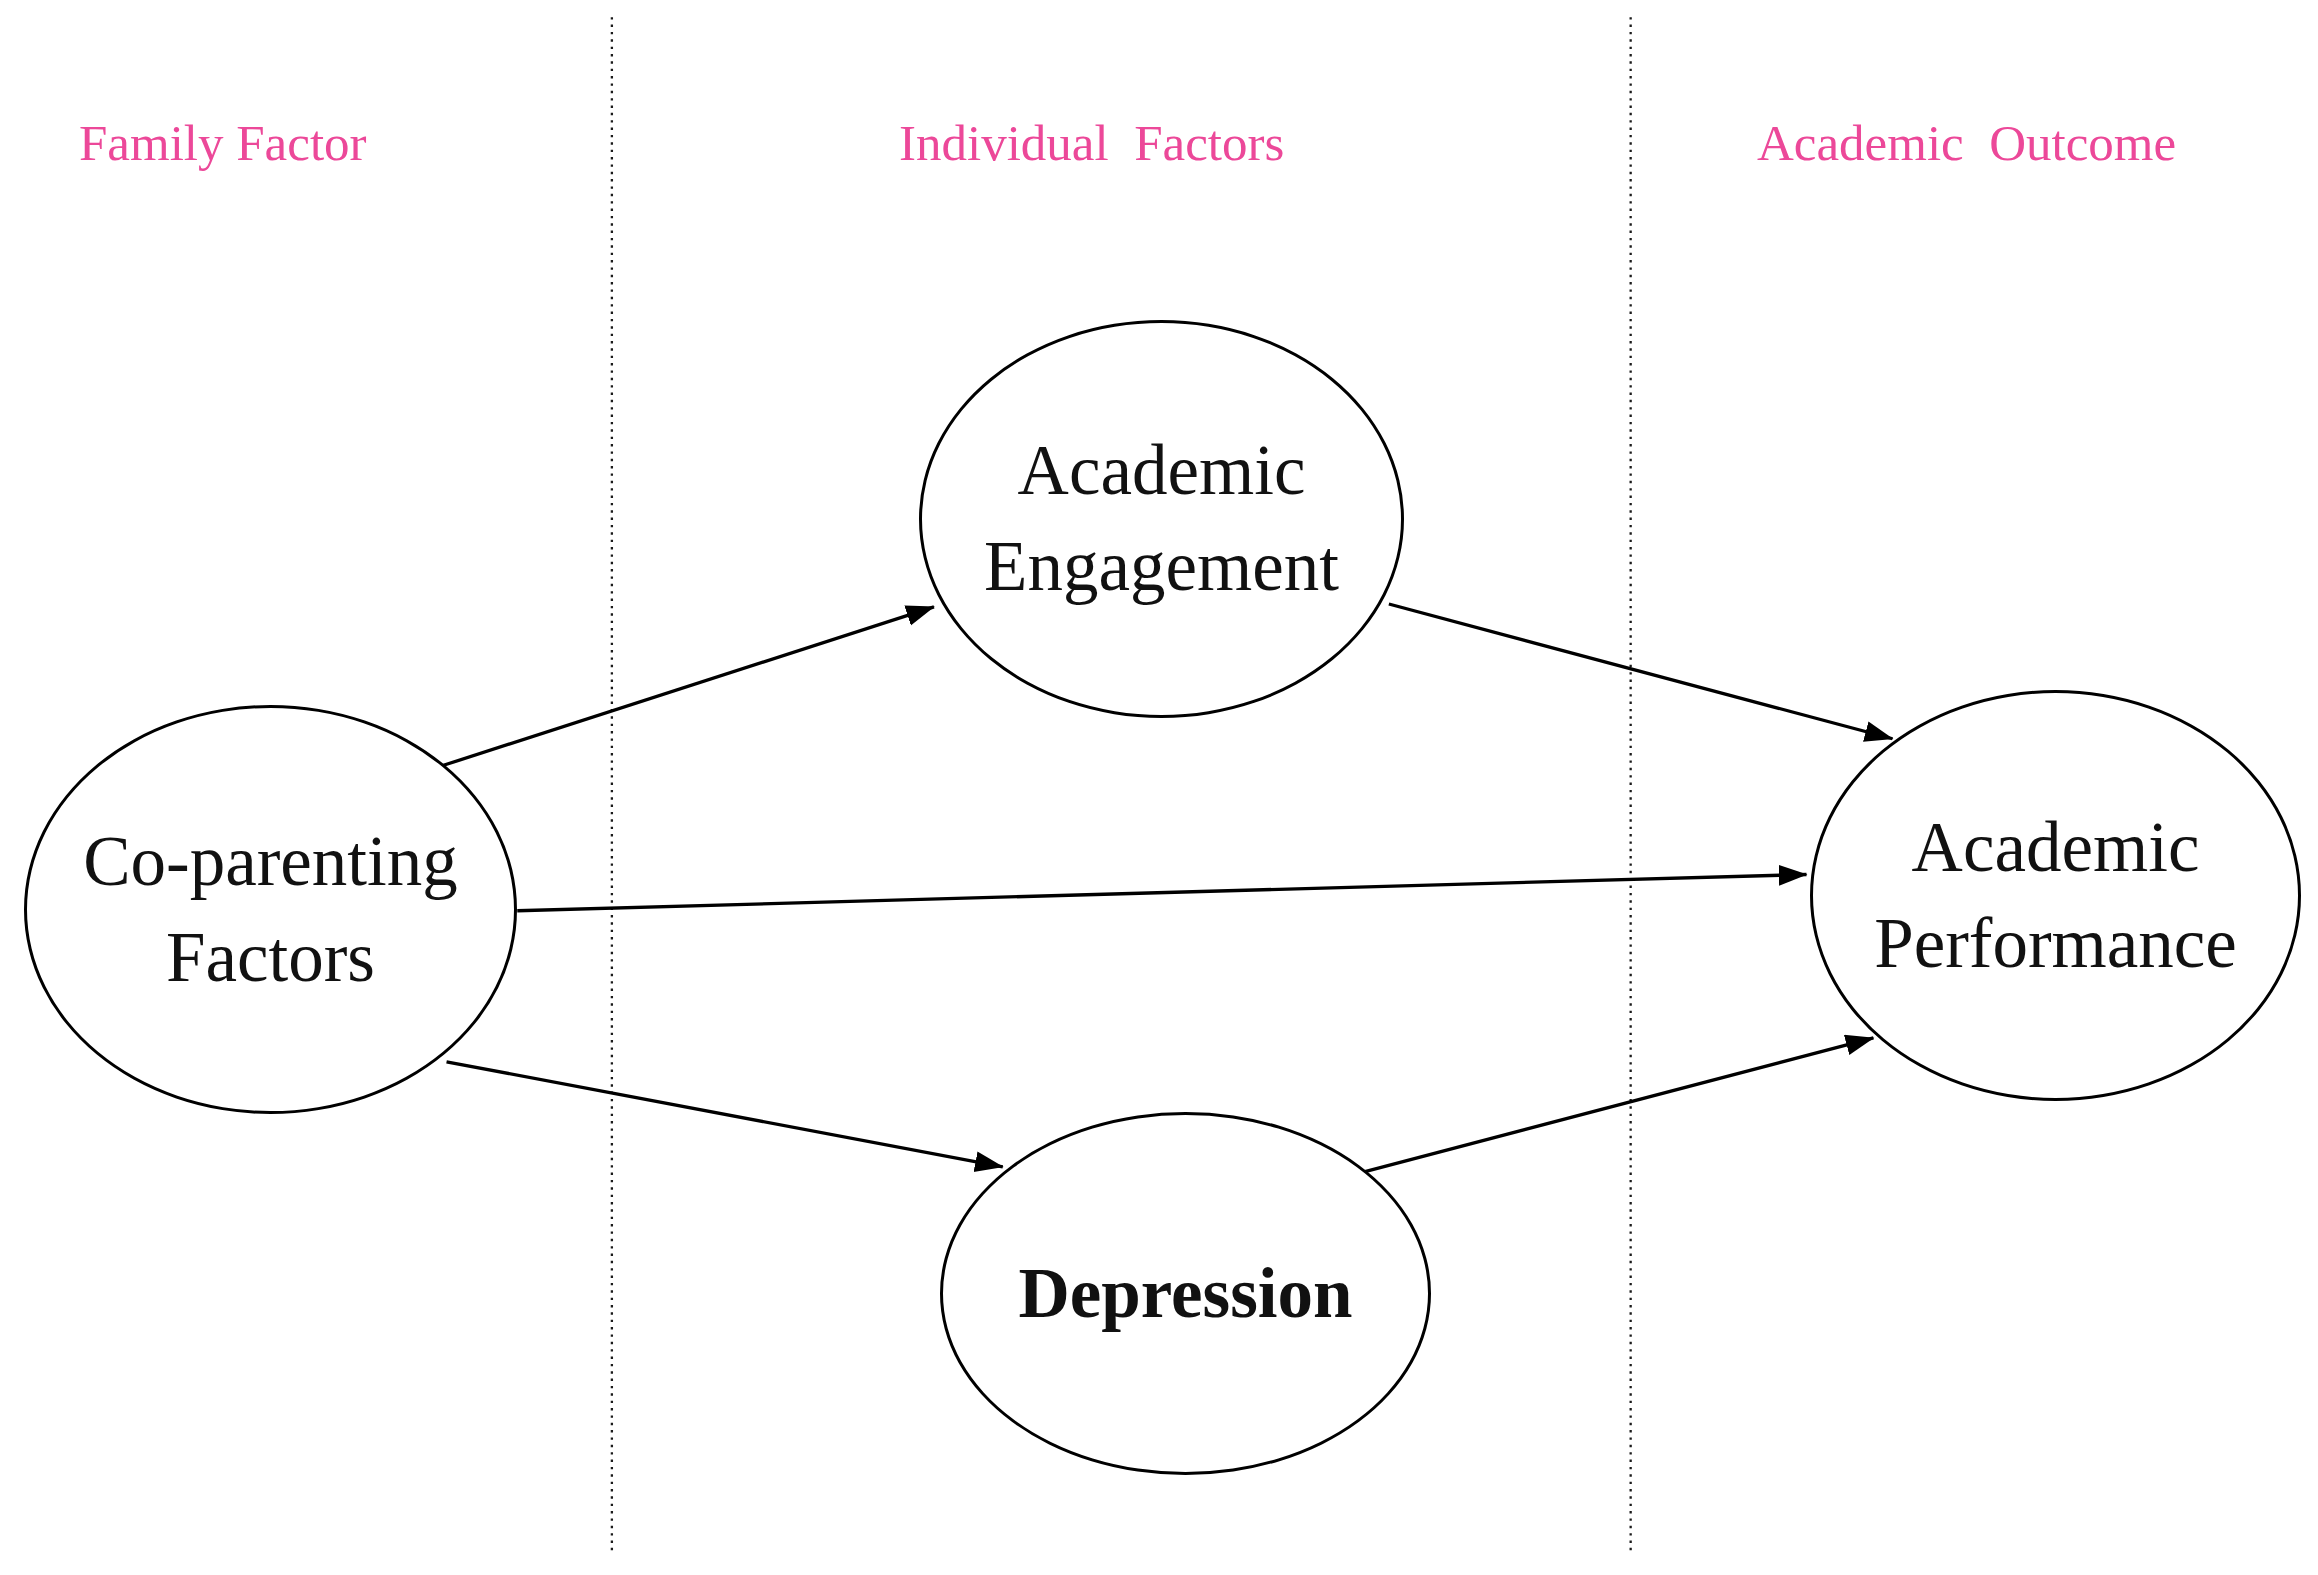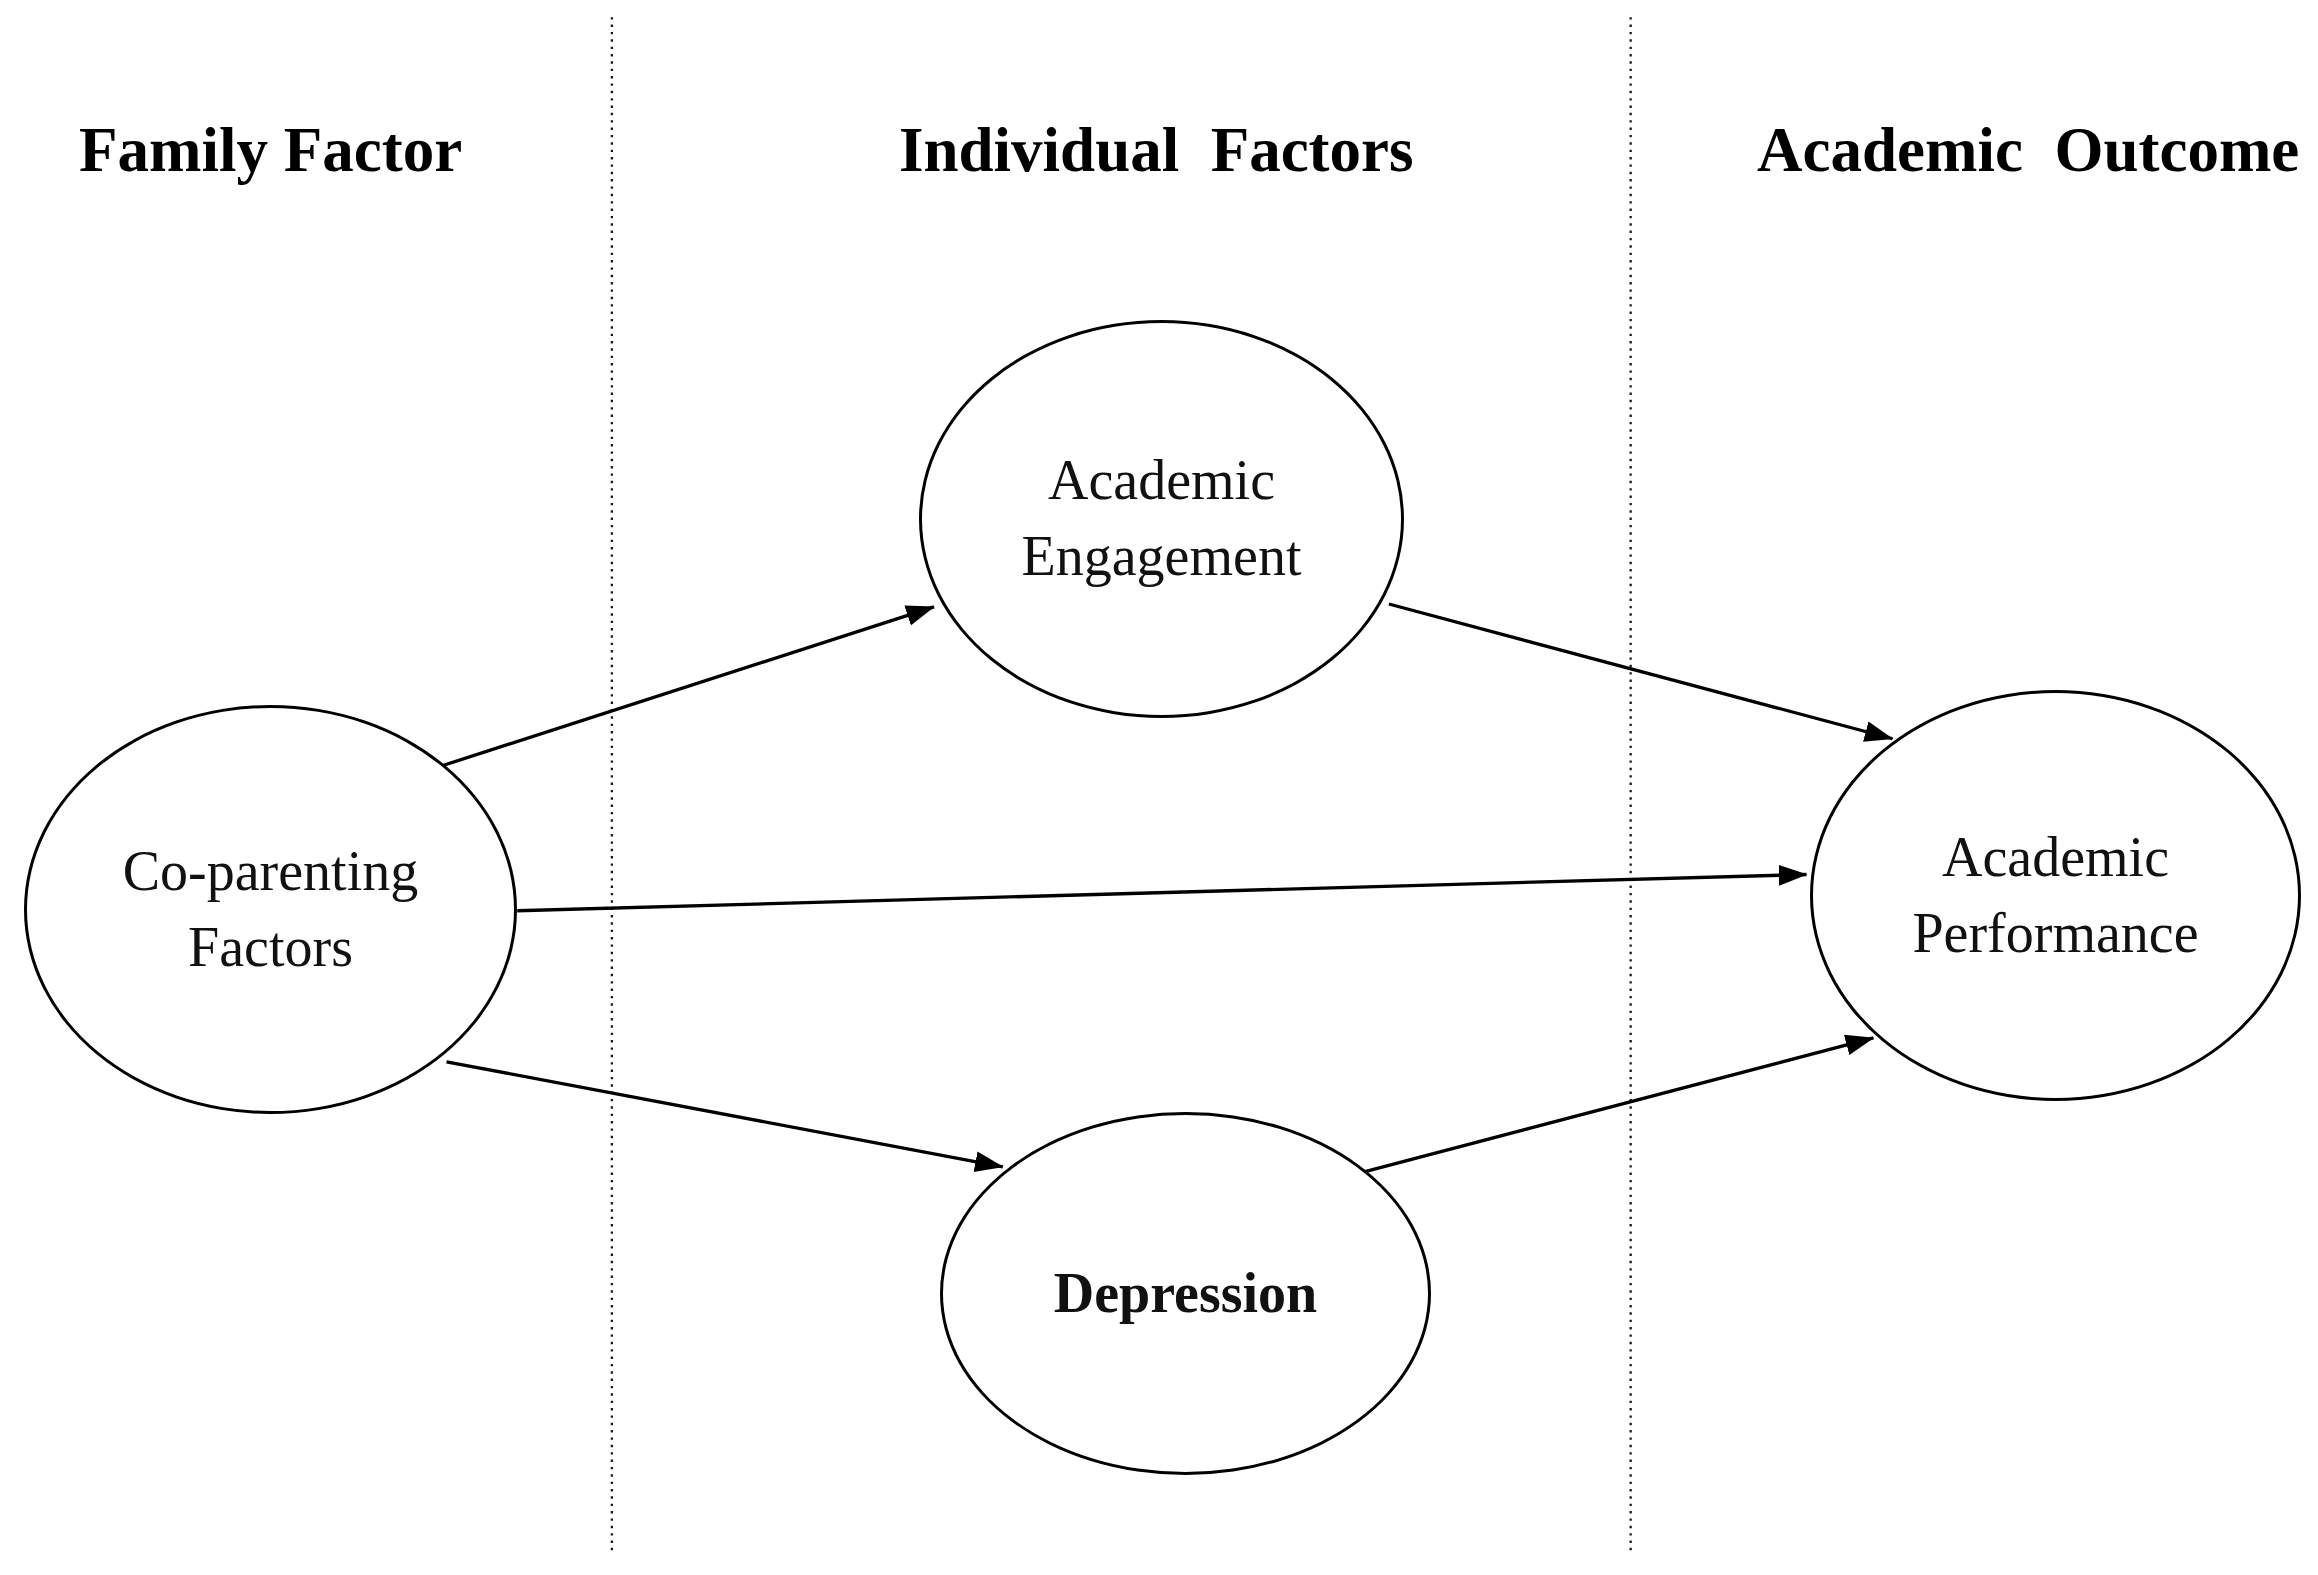--- a/index.html
+++ b/index.html
@@ -20,25 +20,25 @@
     position: absolute;
     left: 0;
     top: 0;
     width: 2319px;
     height: 1575px;
     pointer-events: none;
   }
   .col-header {
     position: absolute;
     top: 113px;
-    font-size: 63px;
-    font-weight: bold;
+    font-size: 51px;
+    font-weight: normal;
     line-height: 1.2;
     white-space: pre;
-    color: #000000;
+    color: #ec4899;
   }
   .hdr-family   { left: 79px; }
   .hdr-individual { left: 899px; }
   .hdr-outcome  { left: 1757px; }
   .node {
     position: absolute;
     box-sizing: border-box;
     border: 3.3px solid #000000;
     border-radius: 50%;
     background: #ffffff;
@@ -47,21 +47,21 @@
     align-items: center;
     justify-content: center;
     text-align: center;
   }
   .node-conflict    { left: 24px;   top: 705px;  width: 493px; height: 409px; align-items: center; }
   .node-engagement  { left: 919px;  top: 320px;  width: 485px; height: 398px; }
   .node-depression  { left: 940px;  top: 1112px; width: 491px; height: 363px; font-weight: bold; }
   .node-performance { left: 1810px; top: 690px;  width: 491px; height: 411px; }
   .node-line {
     display: block;
-    font-size: 56px;
+    font-size: 71px;
     line-height: 1.35;
     color: #111111;
     white-space: pre;
   }
   .node-line:empty { display: none; }
 </style>
 </head>
 <body>
 
 <div class="canvas">

